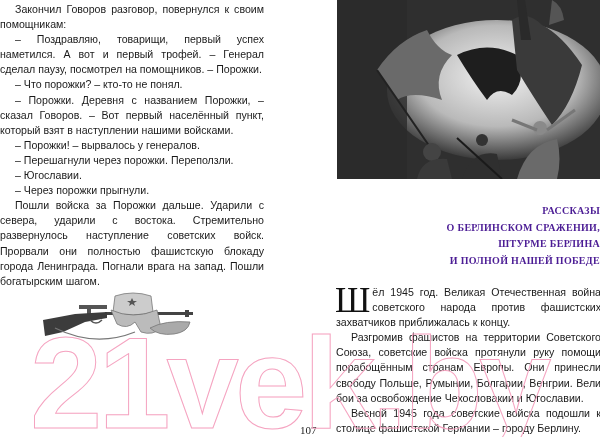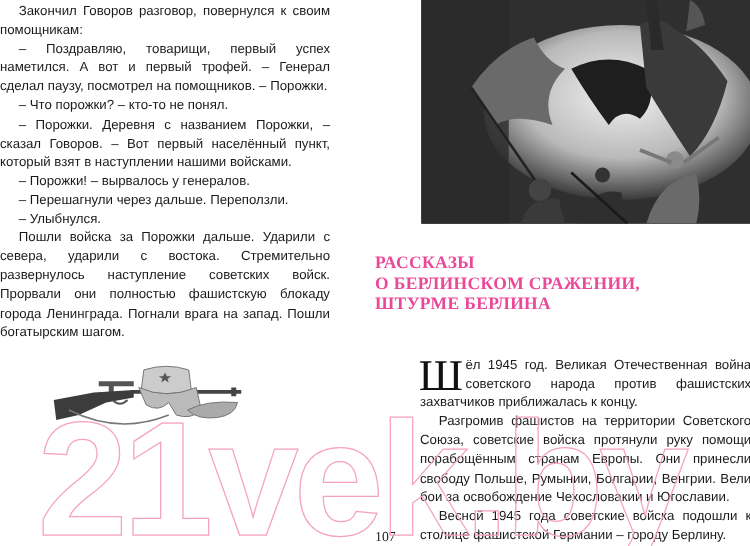--- a/index.html
+++ b/index.html
@@ -18,24 +18,24 @@
 
     .left-text { left: 0; top: 2px; width: 264px; }
 
     .illustration {
       position: absolute; left: 37px; top: 0; width: 263px; height: 179px;
       background: #2b2b2b; overflow: hidden;
     }
     .illustration svg { display: block; }
 
     .section-heading {
-      position: absolute; left: 0; top: 203px; width: 300px; text-align: left;
+      position: absolute; left: 0; top: 203px; width: 300px; text-align: right;
       font-family: "Liberation Serif", "DejaVu Serif", serif;
-      font-weight: bold; font-size: 14px; line-height: 16.6px; letter-spacing: 0.3px;
-      color: #ec4899;
+      font-weight: bold; font-size: 10px; line-height: 16.6px; letter-spacing: 0.3px;
+      color: #4c1d95;
     }
     .section-heading div { white-space: nowrap; }
 
     .right-text { left: 36px; top: 285px; width: 265px; }
     .drop-cap-para { position: relative; }
     .drop-cap {
       float: left;
       font-family: "Liberation Serif", "DejaVu Serif", serif;
       font-size: 35px; line-height: 27px; height: 28px;
       margin: 2px 2px 0 -1px; color: #111;
@@ -55,22 +55,23 @@
 </head>
 <body>
 
 <div class="page left-page">
   <div class="body-text left-text">
     <p class="indent">Закончил Говоров разговор, повернулся к своим помощникам:</p>
     <p class="indent">– Поздравляю, товарищи, первый успех наметился. А вот и первый трофей. – Генерал сделал паузу, посмотрел на помощников. – Порожки.</p>
     <p class="indent">– Что порожки? – кто-то не понял.</p>
     <p class="indent">– Порожки. Деревня с названием Порожки, – сказал Говоров. – Вот первый населённый пункт, который взят в наступлении нашими войсками.</p>
     <p class="indent">– Порожки! – вырвалось у генералов.</p>
-    <p class="indent">– Перешагнули через дальше. Переползли.</p>
-    <p class="indent">– Улыбнулся.</p>
+    <p class="indent">– Перешагнули через порожки. Переползли.</p>
+    <p class="indent">– Югославии.</p>
+    <p class="indent">– Через порожки прыгнули.</p>
     <p class="indent">Пошли войска за Порожки дальше. Ударили с севера, ударили с востока. Стремительно развернулось наступление советских войск. Прорвали они полностью фашистскую блокаду города Ленинграда. Погнали врага на запад. Пошли богатырским шагом.</p>
   </div>
 
   <div class="rifle-drawing">
     <svg width="170" height="60" viewBox="0 0 170 60">
 
       <rect x="44" y="15" width="28" height="4" fill="#555"></rect>
       <rect x="52" y="18" width="4" height="6" fill="#555"></rect>
 
       <rect x="70" y="22" width="88" height="3" fill="#444"></rect>
@@ -121,20 +122,21 @@
       <path d="M200 130 l-25 -10" stroke="#777" stroke-width="3"></path>
       <path d="M210 130 l28 -20" stroke="#777" stroke-width="3"></path>
       <line x1="120" y1="138" x2="165" y2="179" stroke="#1a1a1a" stroke-width="2"></line>
     </svg>
   </div>
 
   <div class="section-heading">
     <div>РАССКАЗЫ</div>
     <div>О БЕРЛИНСКОМ СРАЖЕНИИ,</div>
     <div>ШТУРМЕ БЕРЛИНА</div>
+    <div>И ПОЛНОЙ НАШЕЙ ПОБЕДЕ</div>
   </div>
 
   <div class="body-text right-text">
     <p class="drop-cap-para"><span class="drop-cap">Ш</span><span>ёл 1945 год. Великая Отечественная война советского народа против фашистских захватчиков приближалась к концу.</span></p>
     <p class="indent">Разгромив фашистов на территории Советского Союза, советские войска протянули руку помощи порабощённым странам Европы. Они принесли свободу Польше, Румынии, Болгарии, Венгрии. Вели бои за освобождение Чехословакии и Югославии.</p>
     <p class="indent">Весной 1945 года советские войска подошли к столице фашистской Германии – городу Берлину.</p>
   </div>
 
   <div class="page-number">107</div>
 </div>

